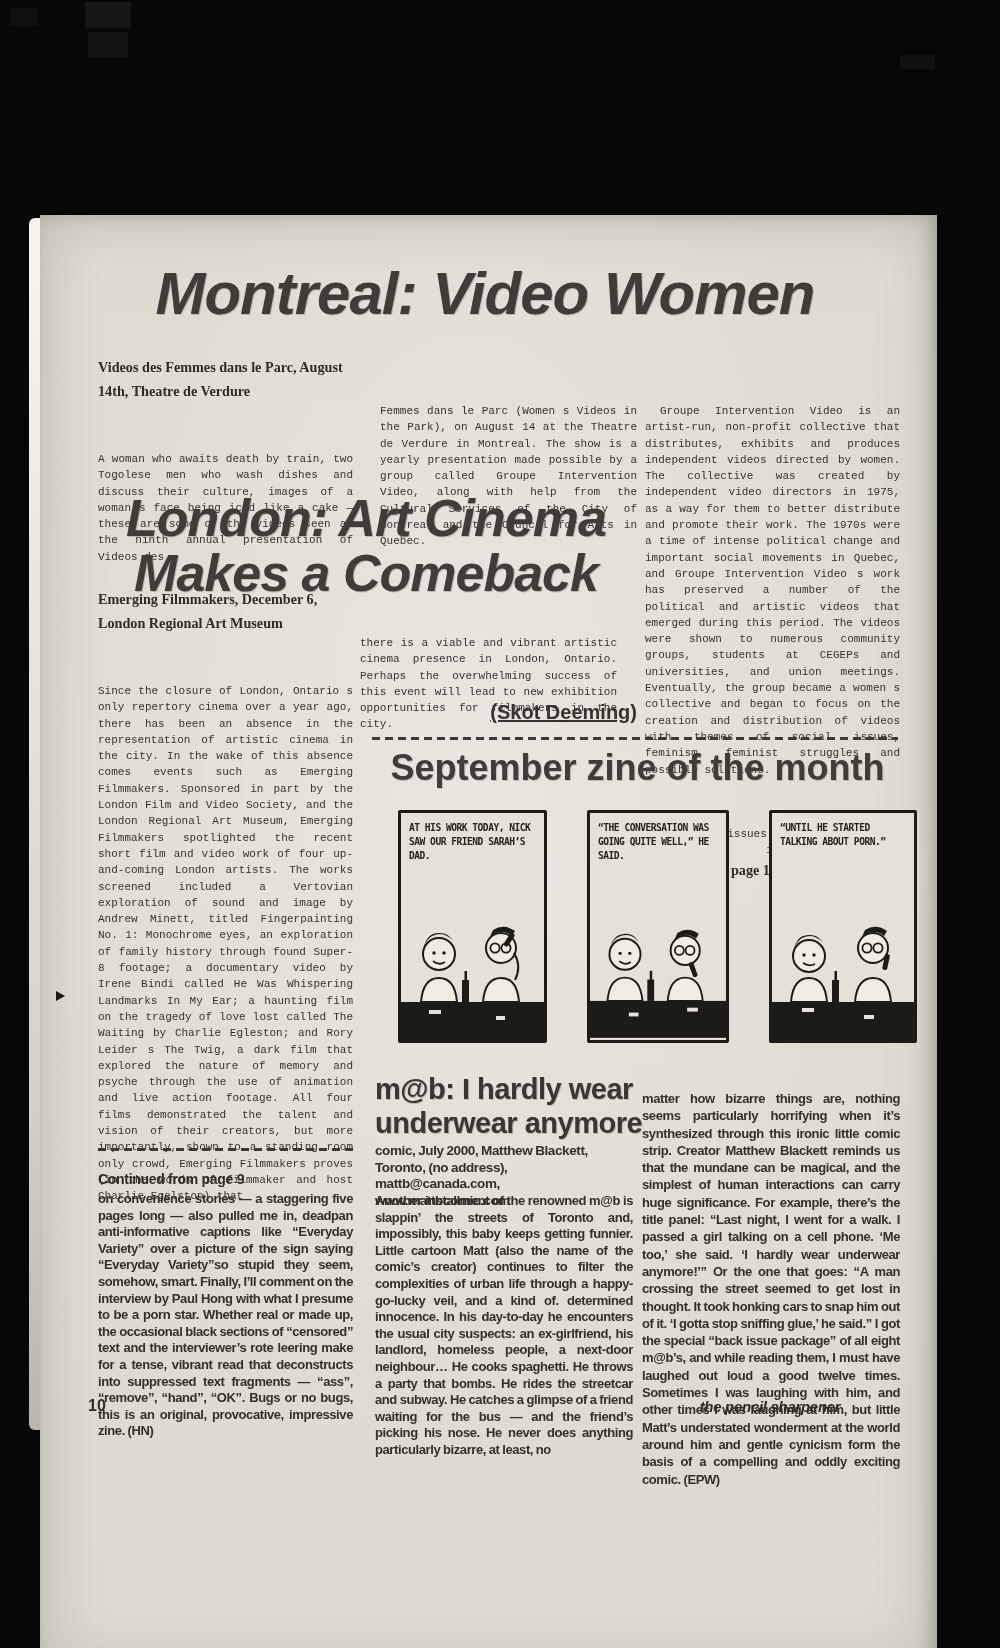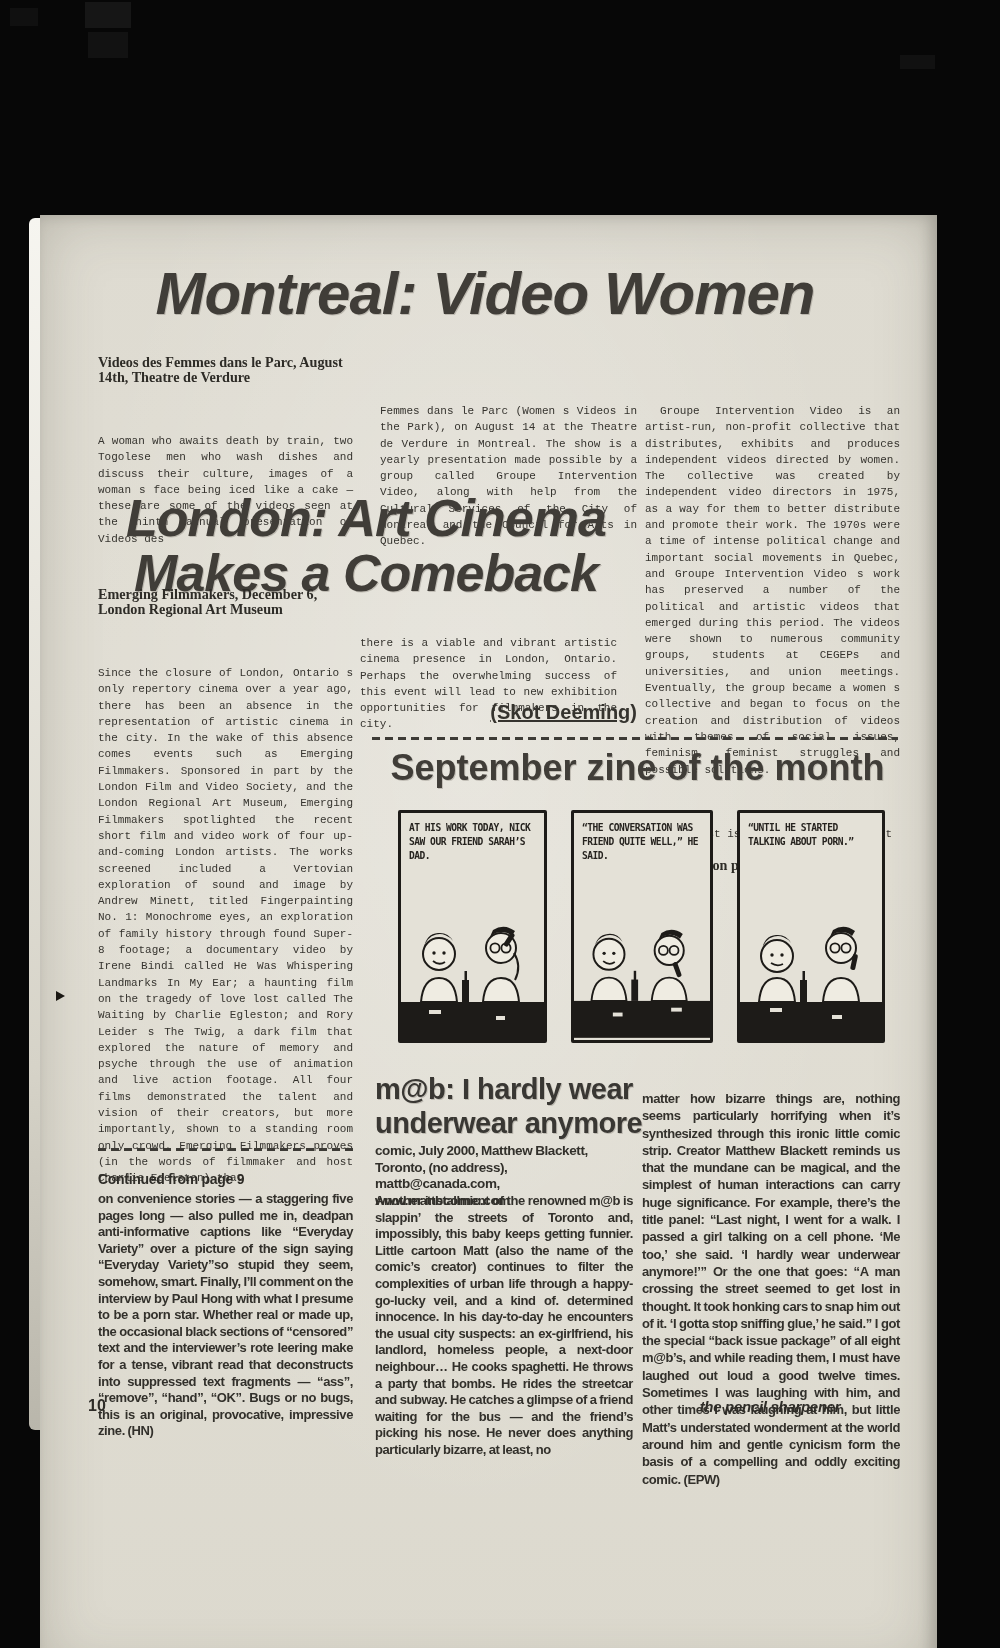--- a/index.html
+++ b/index.html
@@ -35,21 +35,21 @@
   .h-september{ font-size:36px; letter-spacing:0px; text-align:center; white-space:nowrap; }
   .h-mab      { font-size:29px; line-height:34px; letter-spacing:-0.5px; color:#393733; }
 
   
   .body-serif {
     font-family:Liberation Mono, monospace; font-size:11px; line-height:16.3px;
     color:#35332e; text-align:justify;margin-top:48px;
   }
   .lead-serif {
     font-family:"Liberation Serif", serif; font-weight:700; font-size:14.2px;
-    line-height:15px; color:#2e2c27;
+    line-height:24px; color:#2e2c27;
   }
   .indent { text-indent:15px; }
 
   
   .cond {
     font-family:"Liberation Sans", sans-serif; font-weight:700; font-size:13px;
     line-height:16.6px; letter-spacing:-0.4px; word-spacing:-0.5px;
     color:#32302b; text-align:justify;
   }
   .cond-head {
@@ -58,21 +58,21 @@
   }
   .credit { font-size:13.5px; line-height:16.5px; text-align:left; }
 
   .byline { font-family:"Liberation Sans", sans-serif; font-weight:800; font-size:20px;
             color:#35332e; text-align:right;text-decoration:underline; }
 
   .dashes { height:3px;
     background-image:repeating-linear-gradient(90deg,#3d3b36 0 8px, transparent 8px 13px);
   }
 
-  .strip { display:flex; gap:24px; }
+  .strip { display:flex; gap:40px; }
   .panel {
     background:#e4e1d7; border:3px solid #1d1b18; border-radius:2px;
     width:149px; height:233px; position:relative; overflow:hidden;
   }
   .caption {
     font-family:"DejaVu Sans Mono", monospace; font-weight:700; font-size:9.6px;
     line-height:14px; color:#26231f; padding:8px 6px 0 8px; letter-spacing:-0.5px;
   }
   .panel svg { position:absolute; bottom:0; left:0; }
 
@@ -157,21 +157,21 @@
           <circle cx="94" cy="60" r="4.6" fill="none" stroke="#1d1b18" stroke-width="1.8"></circle>
           <circle cx="105" cy="60" r="4.6" fill="none" stroke="#1d1b18" stroke-width="1.8"></circle>
           <rect x="106" y="44" width="5" height="15" rx="2" transform="rotate(33 108 51)" fill="#1d1b18"></rect>
           <path d="M82 114 q2 -24 18 -24 q16 0 18 24 z" fill="#efece2" stroke="#1d1b18" stroke-width="2"></path>
           <path d="M114 92 q7 -14 -1 -27" stroke="#1d1b18" stroke-width="2" fill="none"></path>
           <rect x="28" y="122" width="12" height="4" fill="#e4e1d7"></rect>
             <rect x="95" y="128" width="9" height="4" fill="#e4e1d7"></rect>
         </svg>
       </div>
       <div class="panel" style="width:142px;">
-        <div class="caption">“THE CONVERSATION WAS FRIEND QUITE WELL,” HE SAID.</div>
+        <div class="caption">“THE CONVERSATION WAS GOING QUITE WELL,” HE SAID.</div>
         <svg width="136" height="152" viewBox="0 0 140 152">
           <rect x="0" y="114" width="140" height="38" fill="#1d1b18"></rect>
           <rect x="59" y="92" width="7" height="22" fill="#1d1b18"></rect>
             <rect x="61.5" y="83" width="2.5" height="10" fill="#1d1b18"></rect>
           <circle cx="36" cy="66" r="16" fill="#efece2" stroke="#1d1b18" stroke-width="2"></circle>
           <path d="M21 60 a16 16 0 0 1 29 -7 q-5 -9 -15 -8 q-12 1 -14 15 z" fill="#1d1b18"></path>
           <circle cx="31" cy="65" r="1.7" fill="#1d1b18"></circle>
             <circle cx="41" cy="65" r="1.7" fill="#1d1b18"></circle>
           <path d="M30 73 q6 5 12 1" stroke="#1d1b18" stroke-width="1.8" fill="none"></path>
           <path d="M18 114 q2 -24 18 -24 q16 0 18 24 z" fill="#efece2" stroke="#1d1b18" stroke-width="2"></path>

